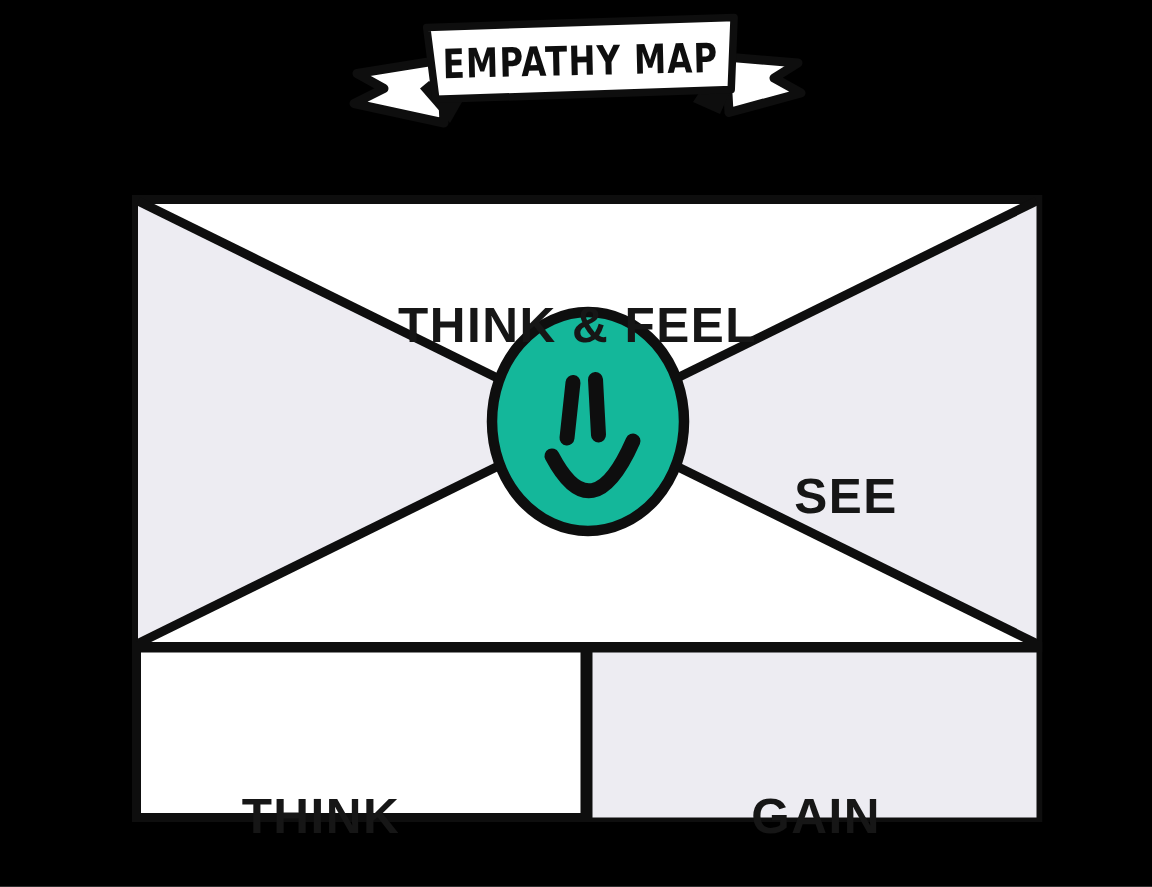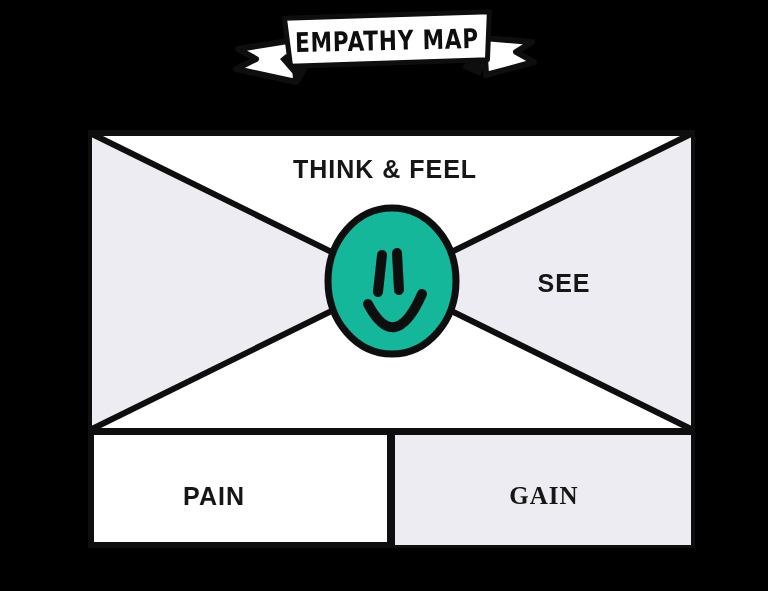--- a/index.html
+++ b/index.html
@@ -40,24 +40,25 @@
     position: absolute;
     left: 0;
     top: 0;
     width: 607px;
     height: 418px;
   }
   .map-label {
     position: absolute;
     transform: translate(-50%, -50%);
     font-weight: bold;
-    font-size: 25px;
+    font-size: 33px;
     letter-spacing: 1px;
     color: #161616;
     white-space: nowrap;
+    margin-top: 48px;
     -webkit-font-smoothing: antialiased;
   }
 </style>
 </head>
 <body>
 
 <div class="stage">
 
   <svg class="banner-svg" viewBox="0 0 324 82">
 
@@ -93,17 +94,17 @@
         <ellipse cx="304" cy="151" rx="64" ry="73" stroke="#0E0E0E" stroke-width="7" fill="#14B79A"></ellipse>
         <path d="M 294 125 L 290 162" fill="none" stroke="#0E0E0E" stroke-width="10" stroke-linecap="round"></path>
         <path d="M 309 123 L 311 160" fill="none" stroke="#0E0E0E" stroke-width="10" stroke-linecap="round"></path>
         <path d="M 280 174 Q 307 225 334 164" fill="none" stroke="#0E0E0E" stroke-width="10" stroke-linecap="round"></path>
       </g>
     </svg>
 
     <div class="map-label" style="left:297px; top:39px;">THINK &amp; FEEL</div>
     <div class="map-label" style="left:476px; top:153px;">SEE</div>
 
-    <div class="map-label" style="left:126px; top:366px;">PAIN</div>
-    <div class="map-label" style="left:456px; top:366px;font-family:Liberation Serif, serif;">GAIN</div>
+    <div class="map-label" style="left:126px; top:366px;">THINK</div>
+    <div class="map-label" style="left:456px; top:366px;">GAIN</div>
   </div>
 
 </div>
 
 </body></html>

